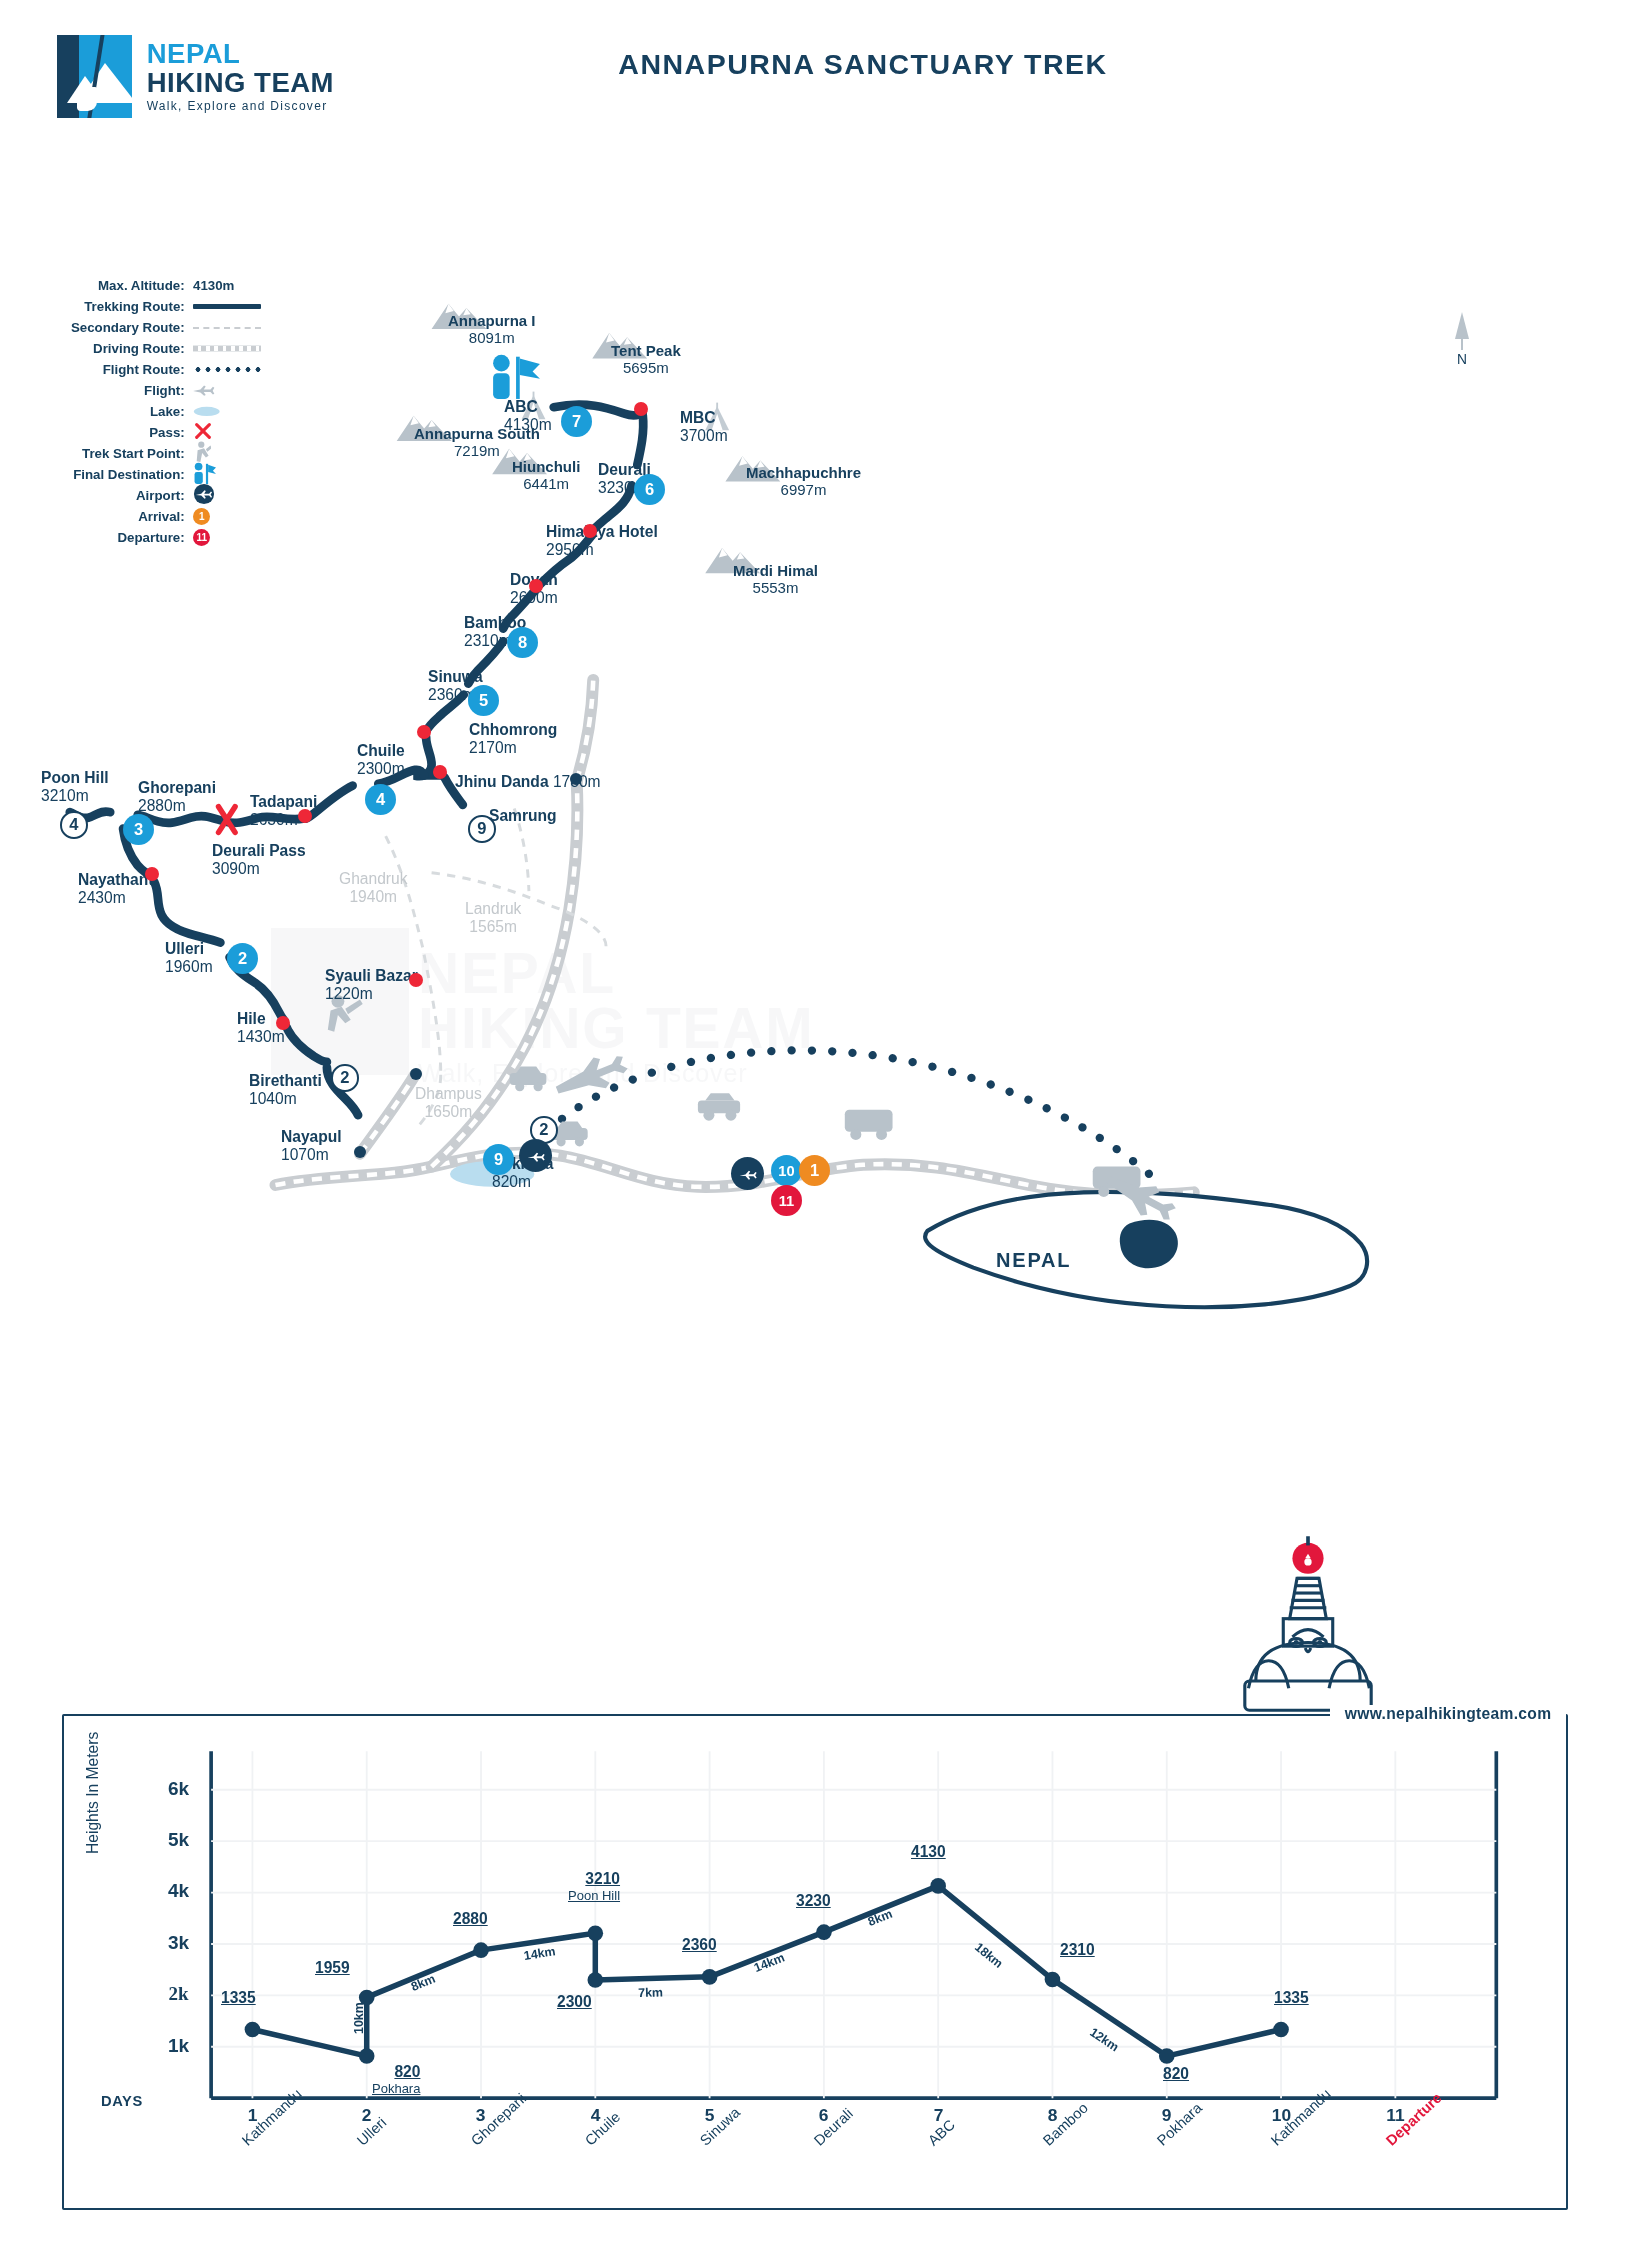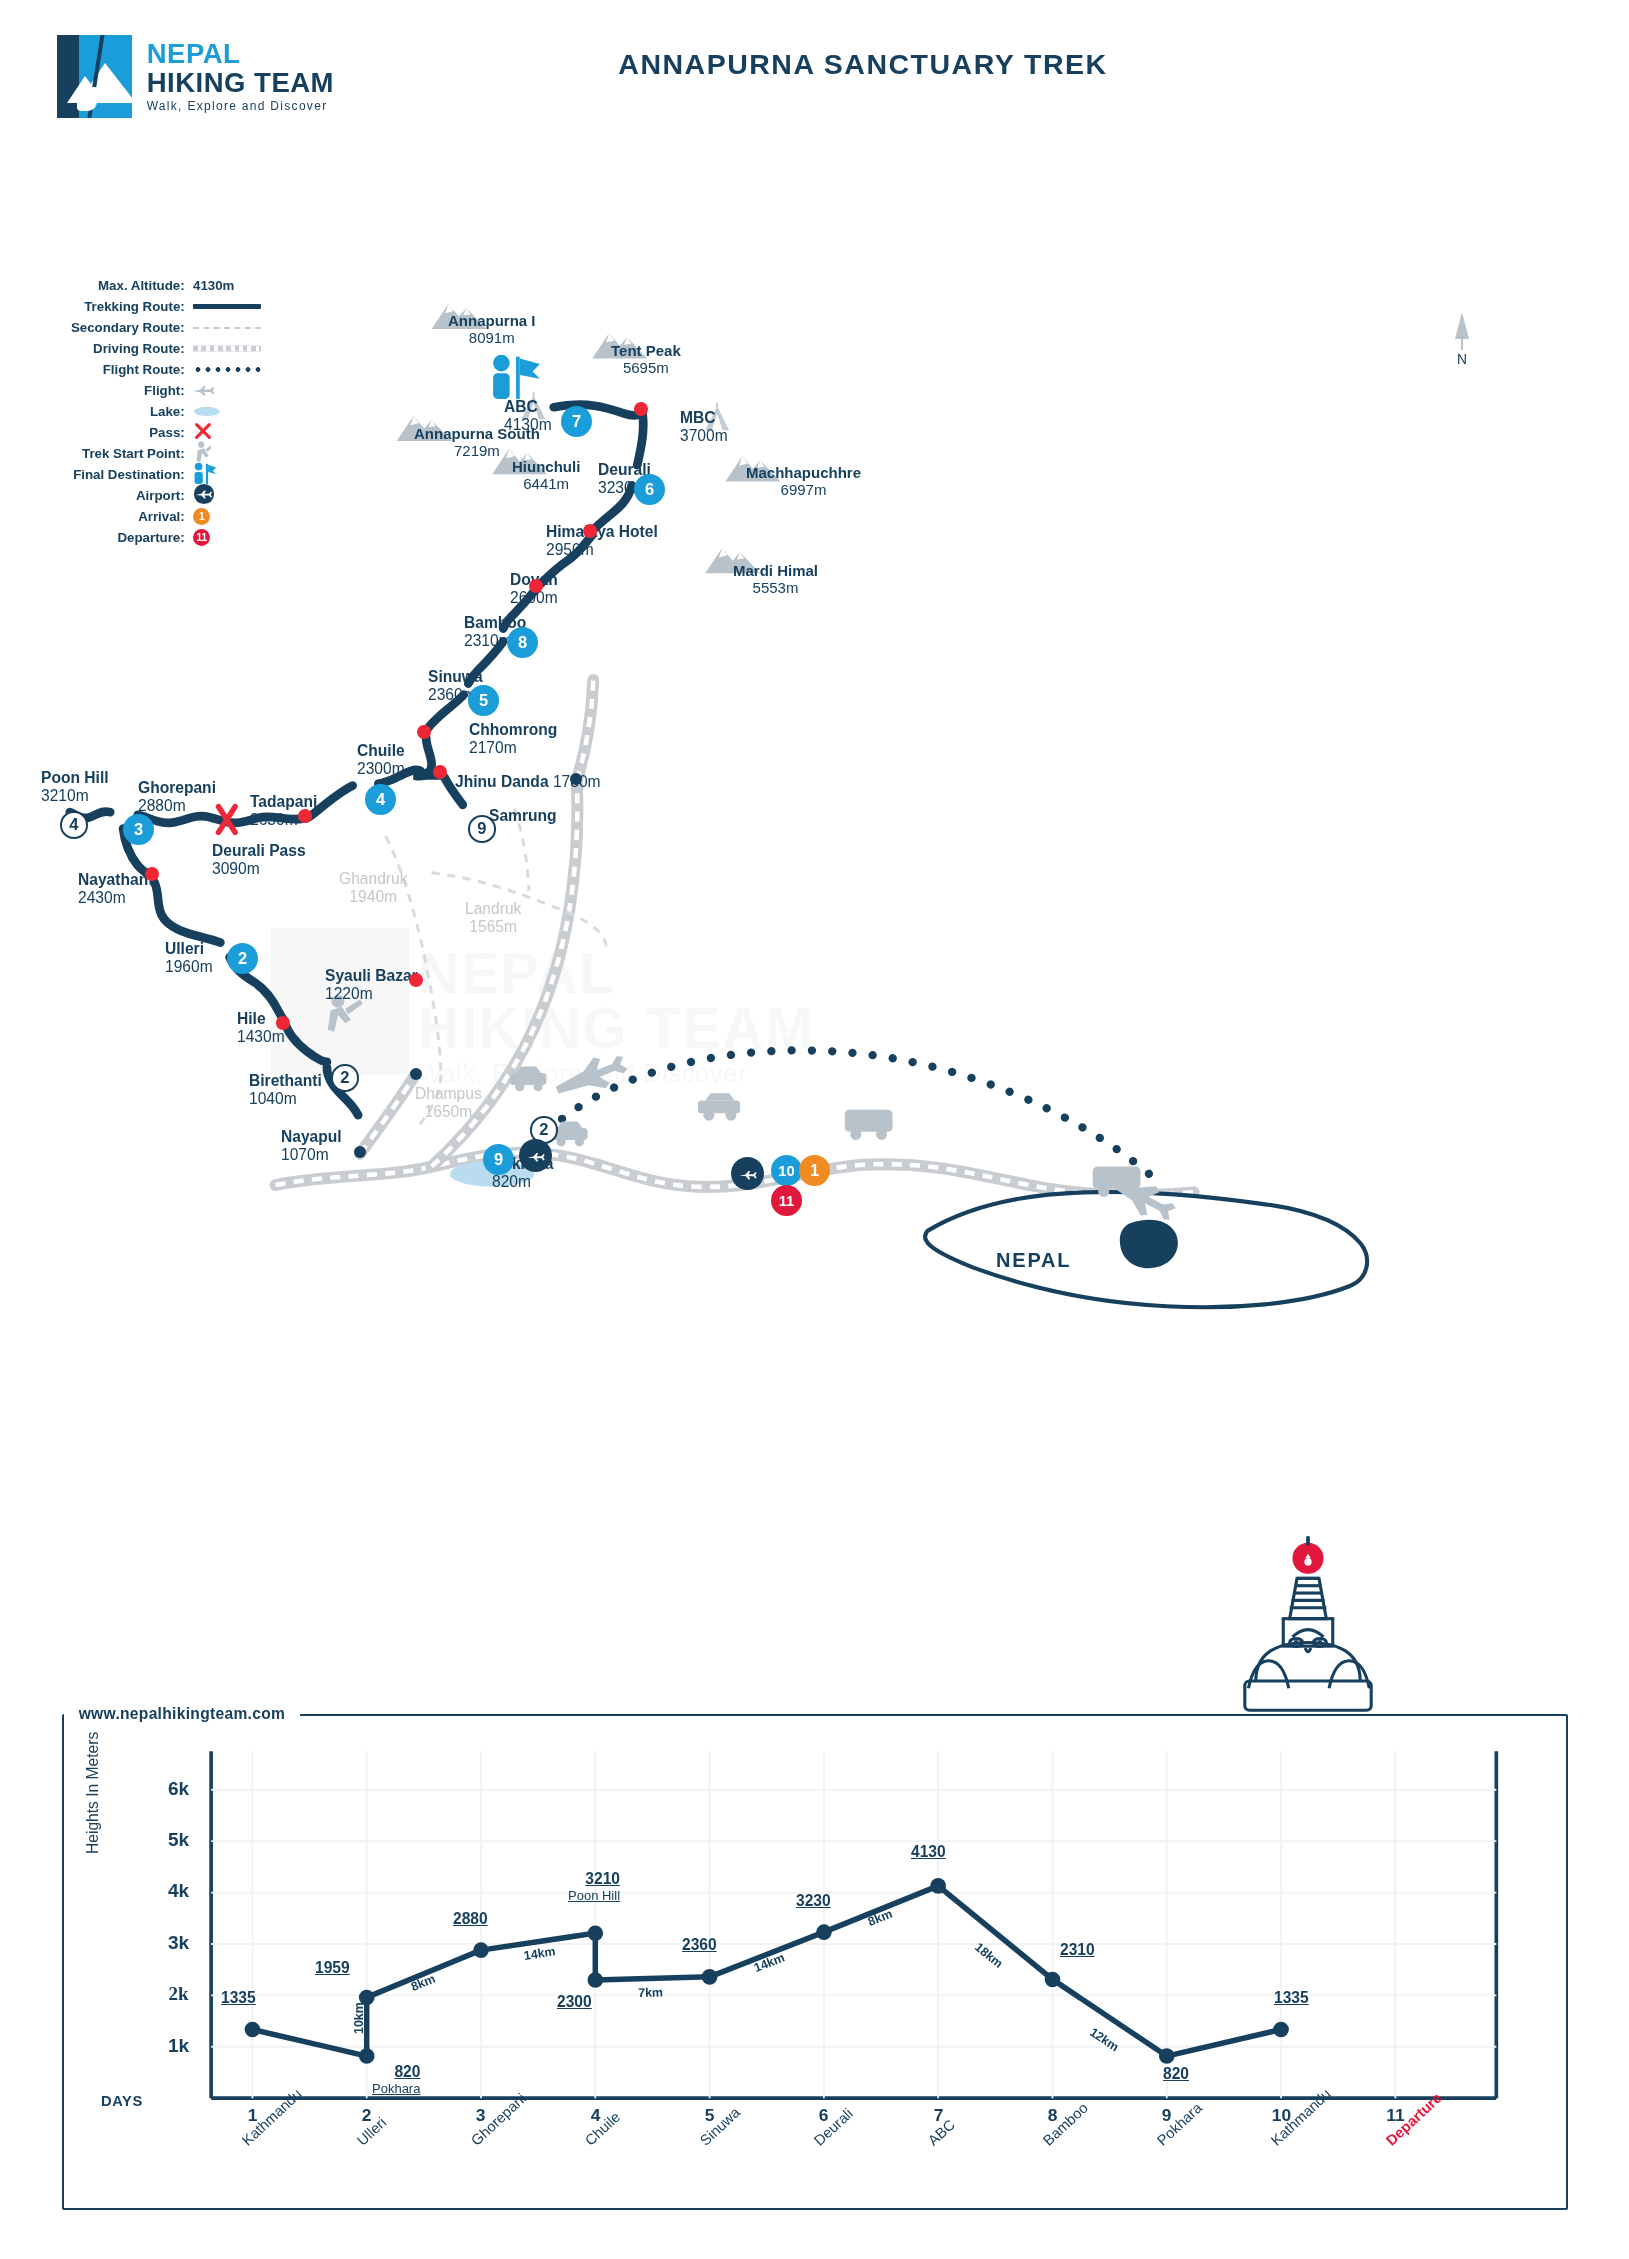--- a/index.html
+++ b/index.html
@@ -93,21 +93,21 @@
   #compass { position:absolute; left:1442px; top:174px; width:40px; text-align:center; }
   #compass .needle { width:0; height:0; margin:0 auto; border-left:7.3px solid transparent; border-right:7.3px solid transparent; border-bottom:27.5px solid #b8c2ca; }
   #compass .stem { width:2.8px; height:11px; margin:0 auto; background:#b8c2ca; }
   #compass .n { font-size:13.8px; color:#17405e; margin-top:1.8px; }
 
   
   #chart-panel {
     position:absolute; left:62px; top:1714px; width:1506px; height:496px;
     border:2.8px solid #17405e; background:#ffffff; border-radius:1.8px;
   }
-  #chart-url { position:absolute; left:0; top:-11px; width:100%; text-align:left; }
+  #chart-url { position:absolute; left:0; top:-11px; width:100%; text-align:right; }
   #chart-url span { background:#ffffff; padding:0 14.7px; font-size:15.6px; font-weight:bold; color:#17405e; letter-spacing:0.3px; }
   #chartsvg { position:absolute; left:0; top:14.7px; }
   #ylabel {
     position:absolute; left:20px; top:138px; transform:rotate(-90deg); transform-origin:left top;
     font-size:15.6px; color:#17405e; white-space:nowrap;
   }
   .ytick { position:absolute; font-size:19px; font-weight:bold; color:#17405e; text-align:center; width:37px; }
   .xtick { position:absolute; font-size:17.4px; font-weight:bold; color:#17405e; text-align:center; width:55px; }
   #days-word { position:absolute; left:37px; top:377px; font-size:14.7px; font-weight:bold; color:#17405e; letter-spacing:0.6px; }
   .xplace {

